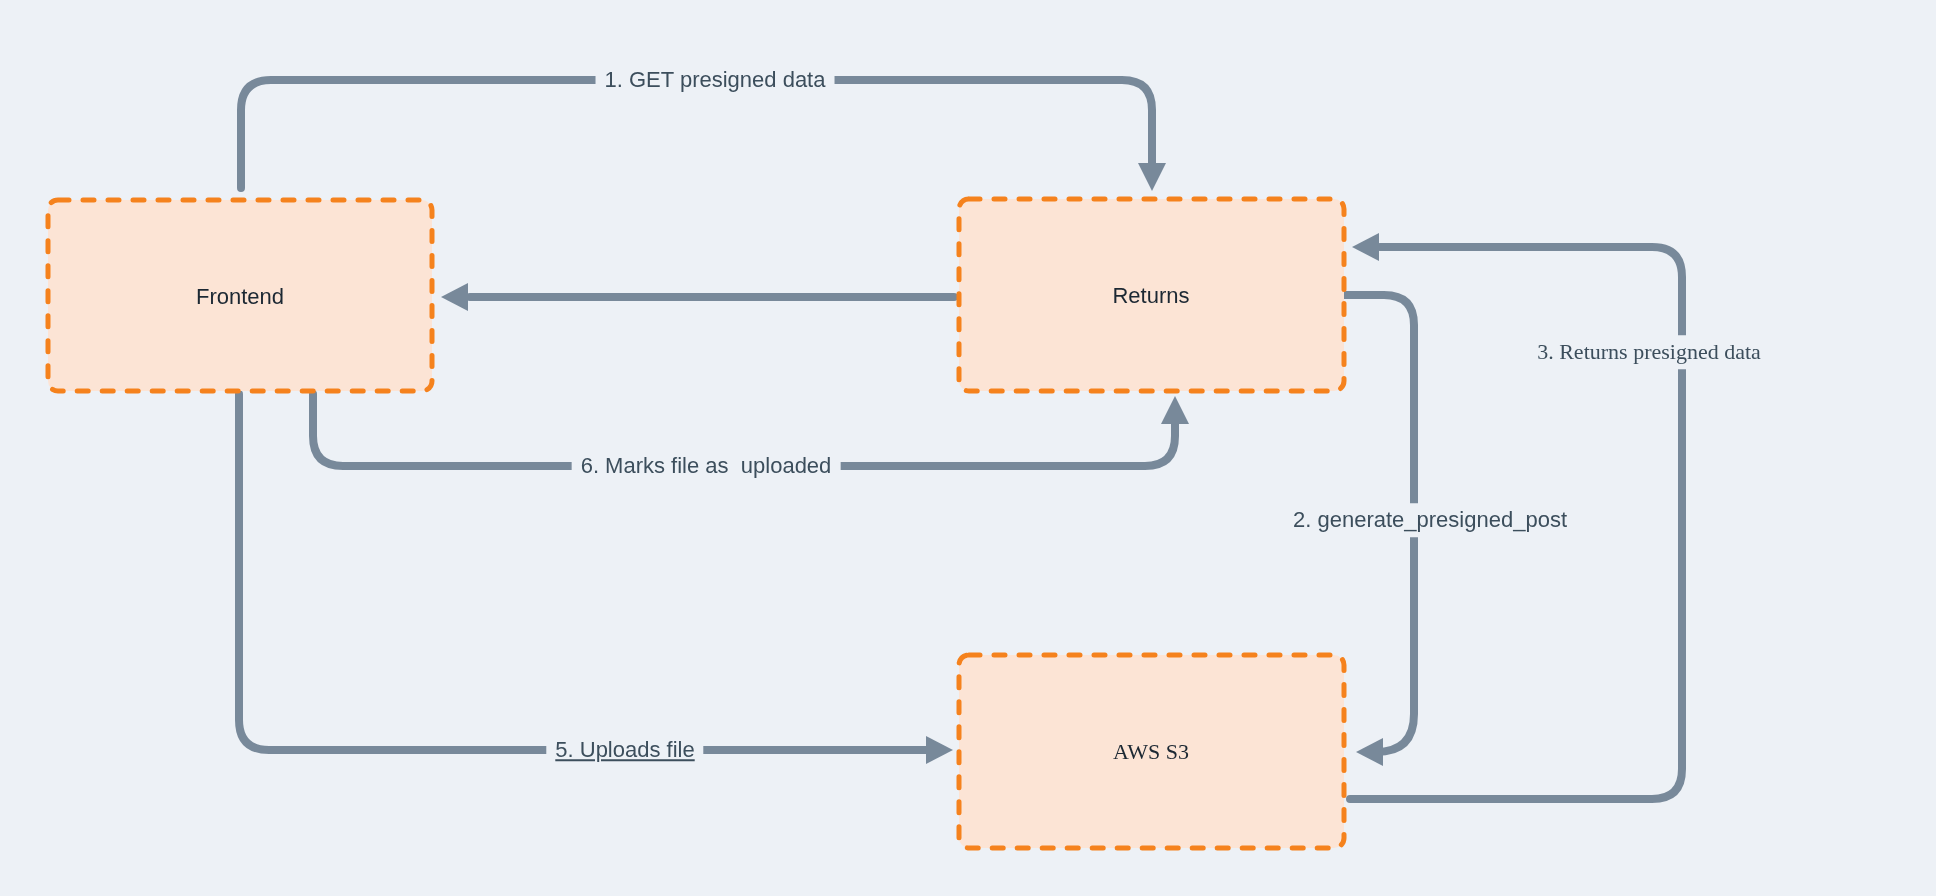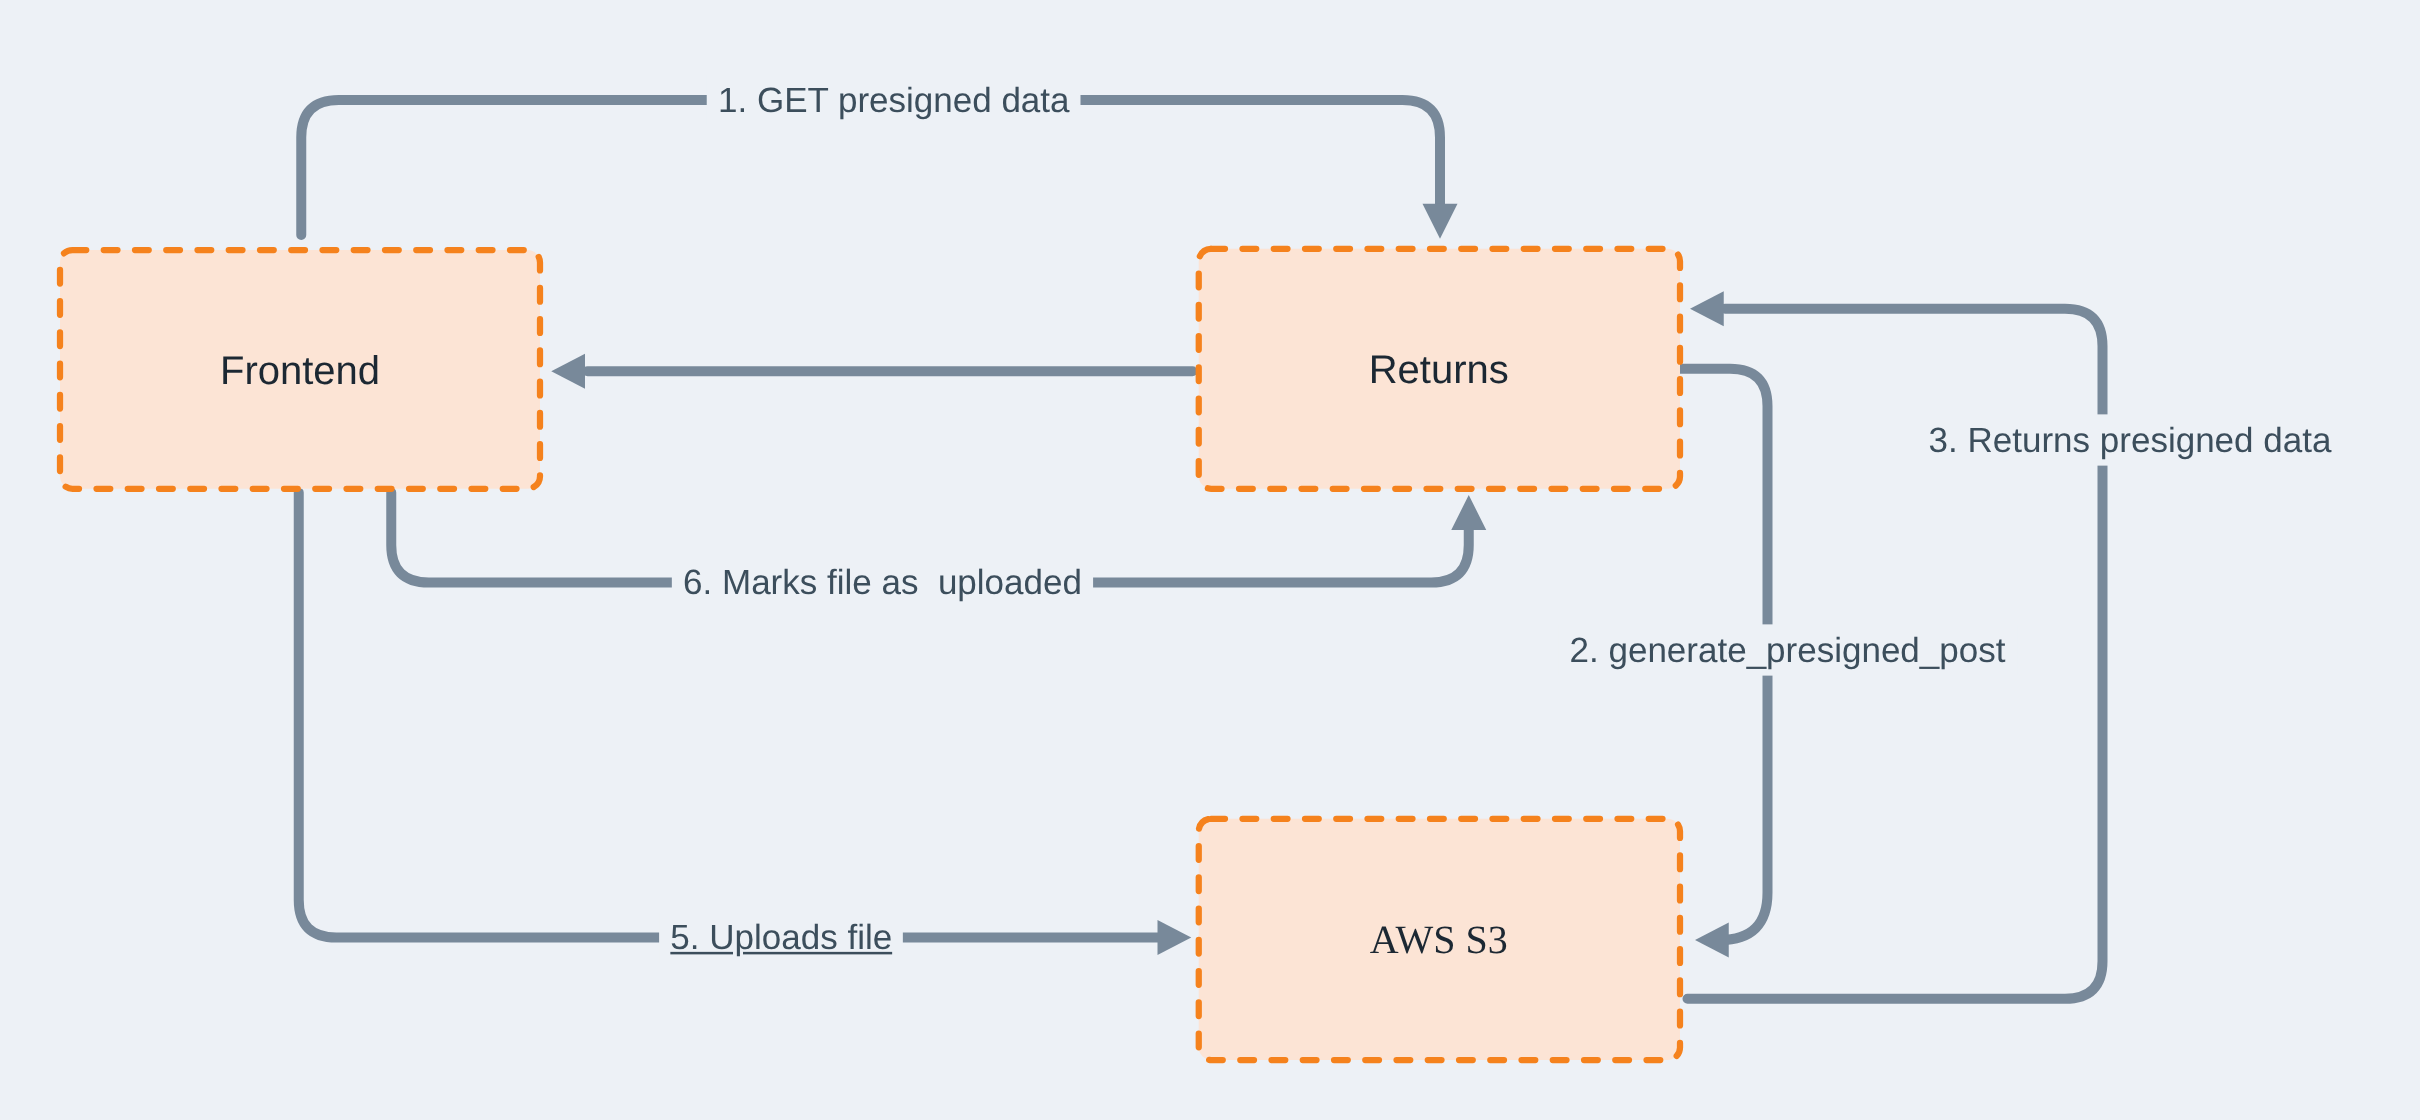--- a/index.html
+++ b/index.html
@@ -32,30 +32,30 @@
     stroke-width:8;
     stroke-linecap:round;
     stroke-linejoin:round;
   }
   .arrow-head{fill:var(--arrow);stroke:none;}
   .edge-label{
     position:absolute;
     transform:translate(-50%,-50%);
     background:var(--bg);
     color:var(--label-text);
-    font-size:28px;
+    font-size:22px;
     line-height:1.25;
     padding:3px 9px;
     white-space:pre;
   }
   .node-label{
     position:absolute;
     transform:translate(-50%,-50%);
     color:var(--node-text);
-    font-size:32px;
+    font-size:22px;
     white-space:pre;
   }
 </style>
 </head>
 <body>
 
 <div class="canvas">
 
   <svg class="diagram-svg" width="1936" height="896" viewBox="0 0 1936 896">
 
@@ -81,17 +81,17 @@
     <rect class="box" x="959" y="199" width="385" height="192" rx="10"></rect>
     <rect class="box" x="959" y="655" width="385" height="193" rx="10"></rect>
   </svg>
 
   <div class="node-label" style="left:240px;top:297px;">Frontend</div>
   <div class="node-label" style="left:1151px;top:296px;">Returns</div>
   <div class="node-label" style="left:1151px;top:752px;font-family:Liberation Serif, serif;">AWS S3</div>
 
   <div class="edge-label" style="left:715px;top:80px;">1. GET presigned data</div>
   <div class="edge-label" style="left:1430px;top:520px;">2. generate_presigned_post</div>
-  <div class="edge-label" style="left:1704px;top:352px;">3. Returns presigned data</div>
+  <div class="edge-label" style="left:1649px;top:352px;font-family:Liberation Serif, serif;">3. Returns presigned data</div>
   <div class="edge-label" style="left:625px;top:750px;text-decoration:underline;">5. Uploads file</div>
   <div class="edge-label" style="left:706px;top:466px;">6. Marks file as  uploaded</div>
 
 </div>
 
 </body></html>

